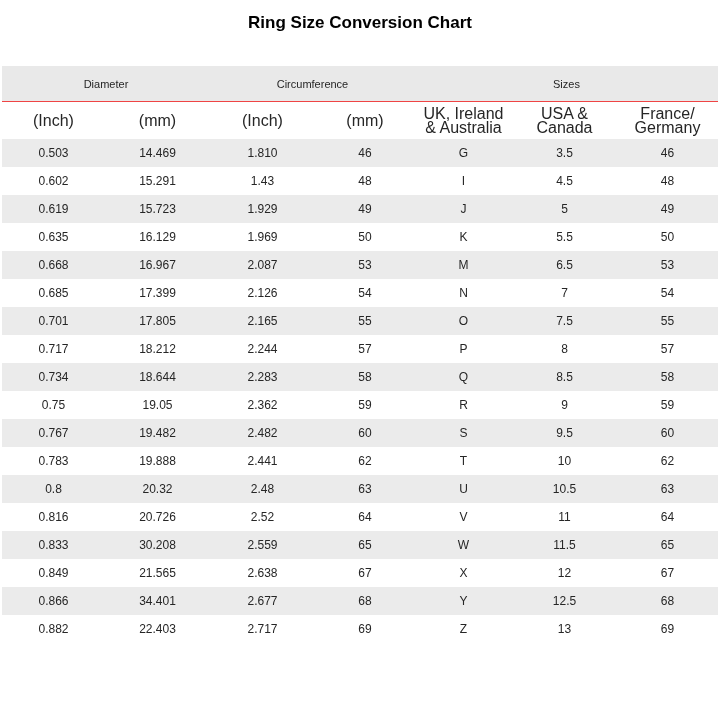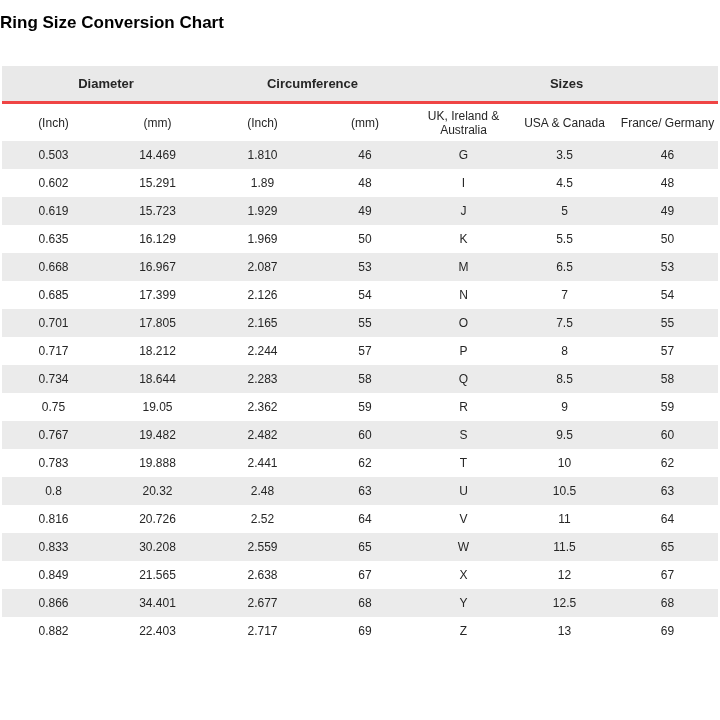--- a/index.html
+++ b/index.html
@@ -12,48 +12,49 @@
     color: var(--text-color, #262626);
     -webkit-font-smoothing: antialiased;
   }
   .page {
     width: 720px;
     height: 720px;
     overflow: hidden;
   }
   .title {
     margin: 13px 0 0 0;
+    text-align: center;
     font-size: 17px;
     font-weight: bold;
     line-height: 20px;
     color: #000000;
   }
   table.conversion {
     width: 716px;
     margin: 33px auto 0 auto;
     border-collapse: collapse;
     table-layout: fixed;
   }
   table.conversion th, table.conversion td {
     text-align: center;
     vertical-align: middle;
     padding: 0 2px;
     overflow: hidden;
   }
   tr.group-row th {
     background: var(--header-bg, #e9e9e9);
     height: 35px;
-    font-size: 13px;
-    font-weight: bold;
-    border-bottom: 3px solid #ef4444;
+    font-size: 11px;
+    font-weight: normal;
+    border-bottom: 1px solid #ef4444;
   }
   tr.sub-row th {
     background: #ffffff;
     height: 37px;
-    font-size: 12px;
+    font-size: 16px;
     font-weight: normal;
     line-height: 14px;
   }
   tbody td {
     height: 28px;
     font-size: 12px;
     font-weight: normal;
   }
   tbody tr:nth-child(odd) {
     background: var(--stripe-bg, #ebebeb);
@@ -101,21 +102,21 @@
           <td>14.469</td>
           <td>1.810</td>
           <td>46</td>
           <td>G</td>
           <td>3.5</td>
           <td>46</td>
         </tr>
         <tr>
           <td>0.602</td>
           <td>15.291</td>
-          <td>1.89</td>
+          <td>1.43</td>
           <td>48</td>
           <td>I</td>
           <td>4.5</td>
           <td>48</td>
         </tr>
         <tr>
           <td>0.619</td>
           <td>15.723</td>
           <td>1.929</td>
           <td>49</td>

